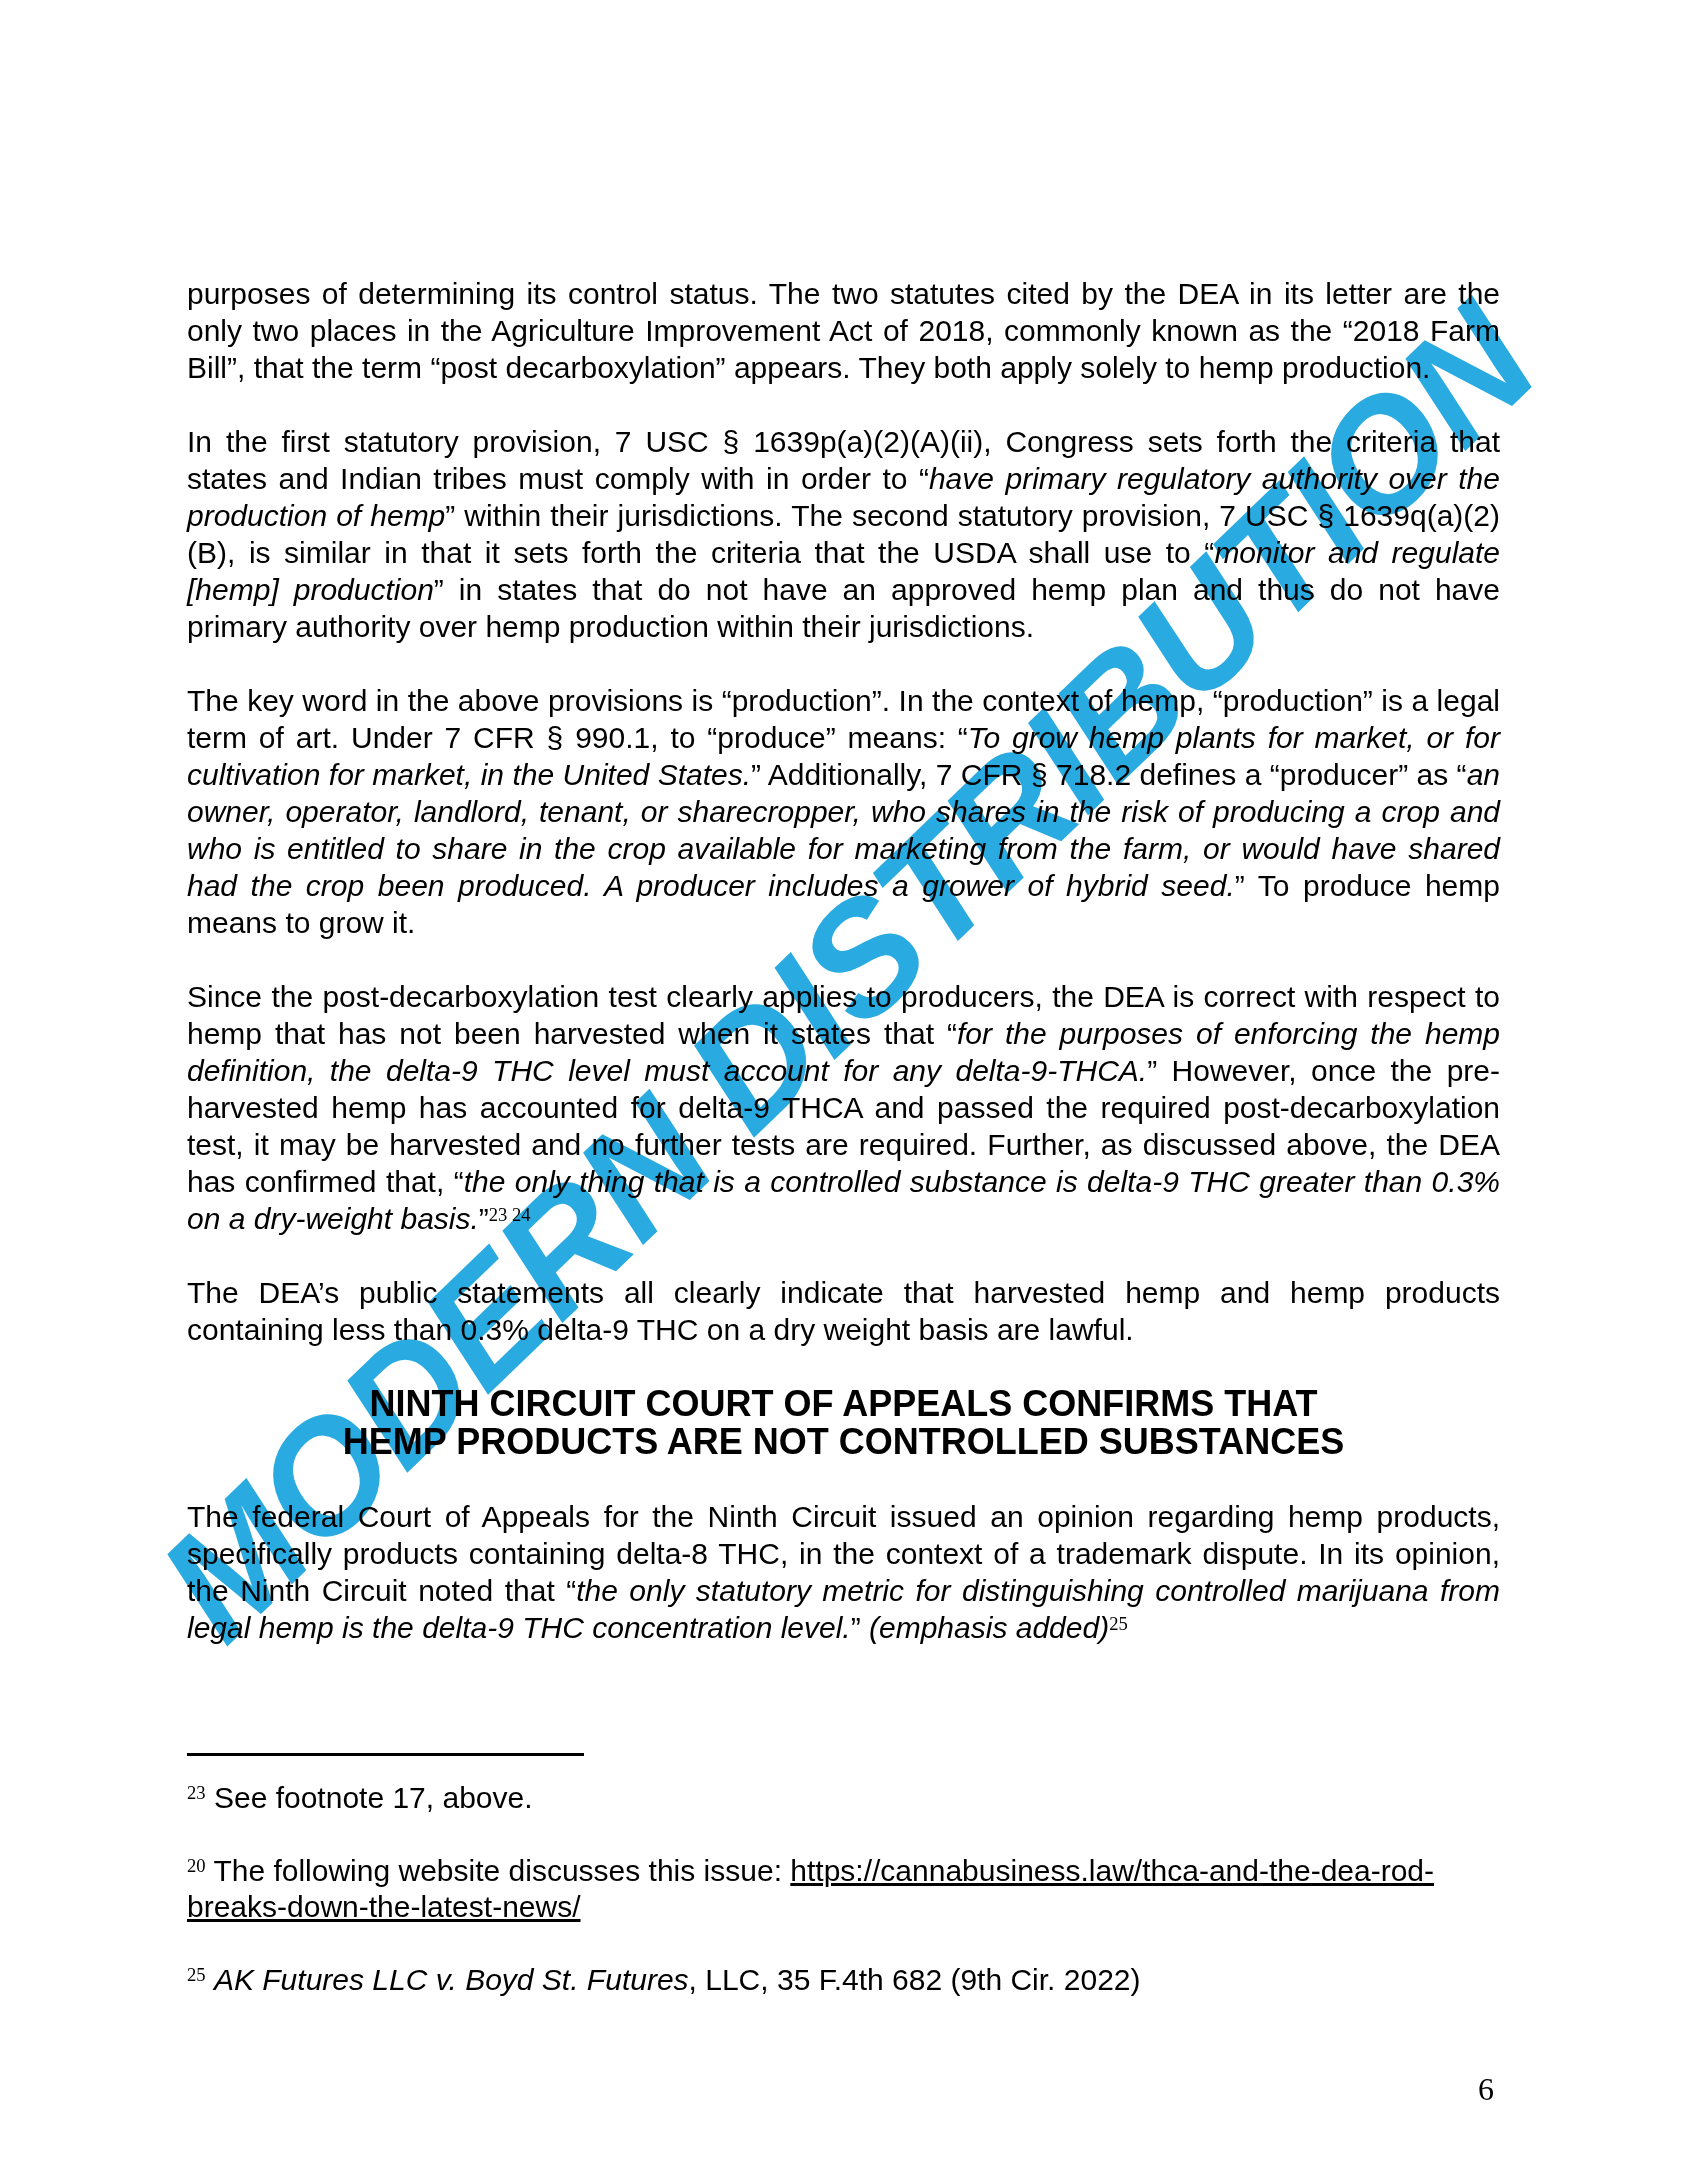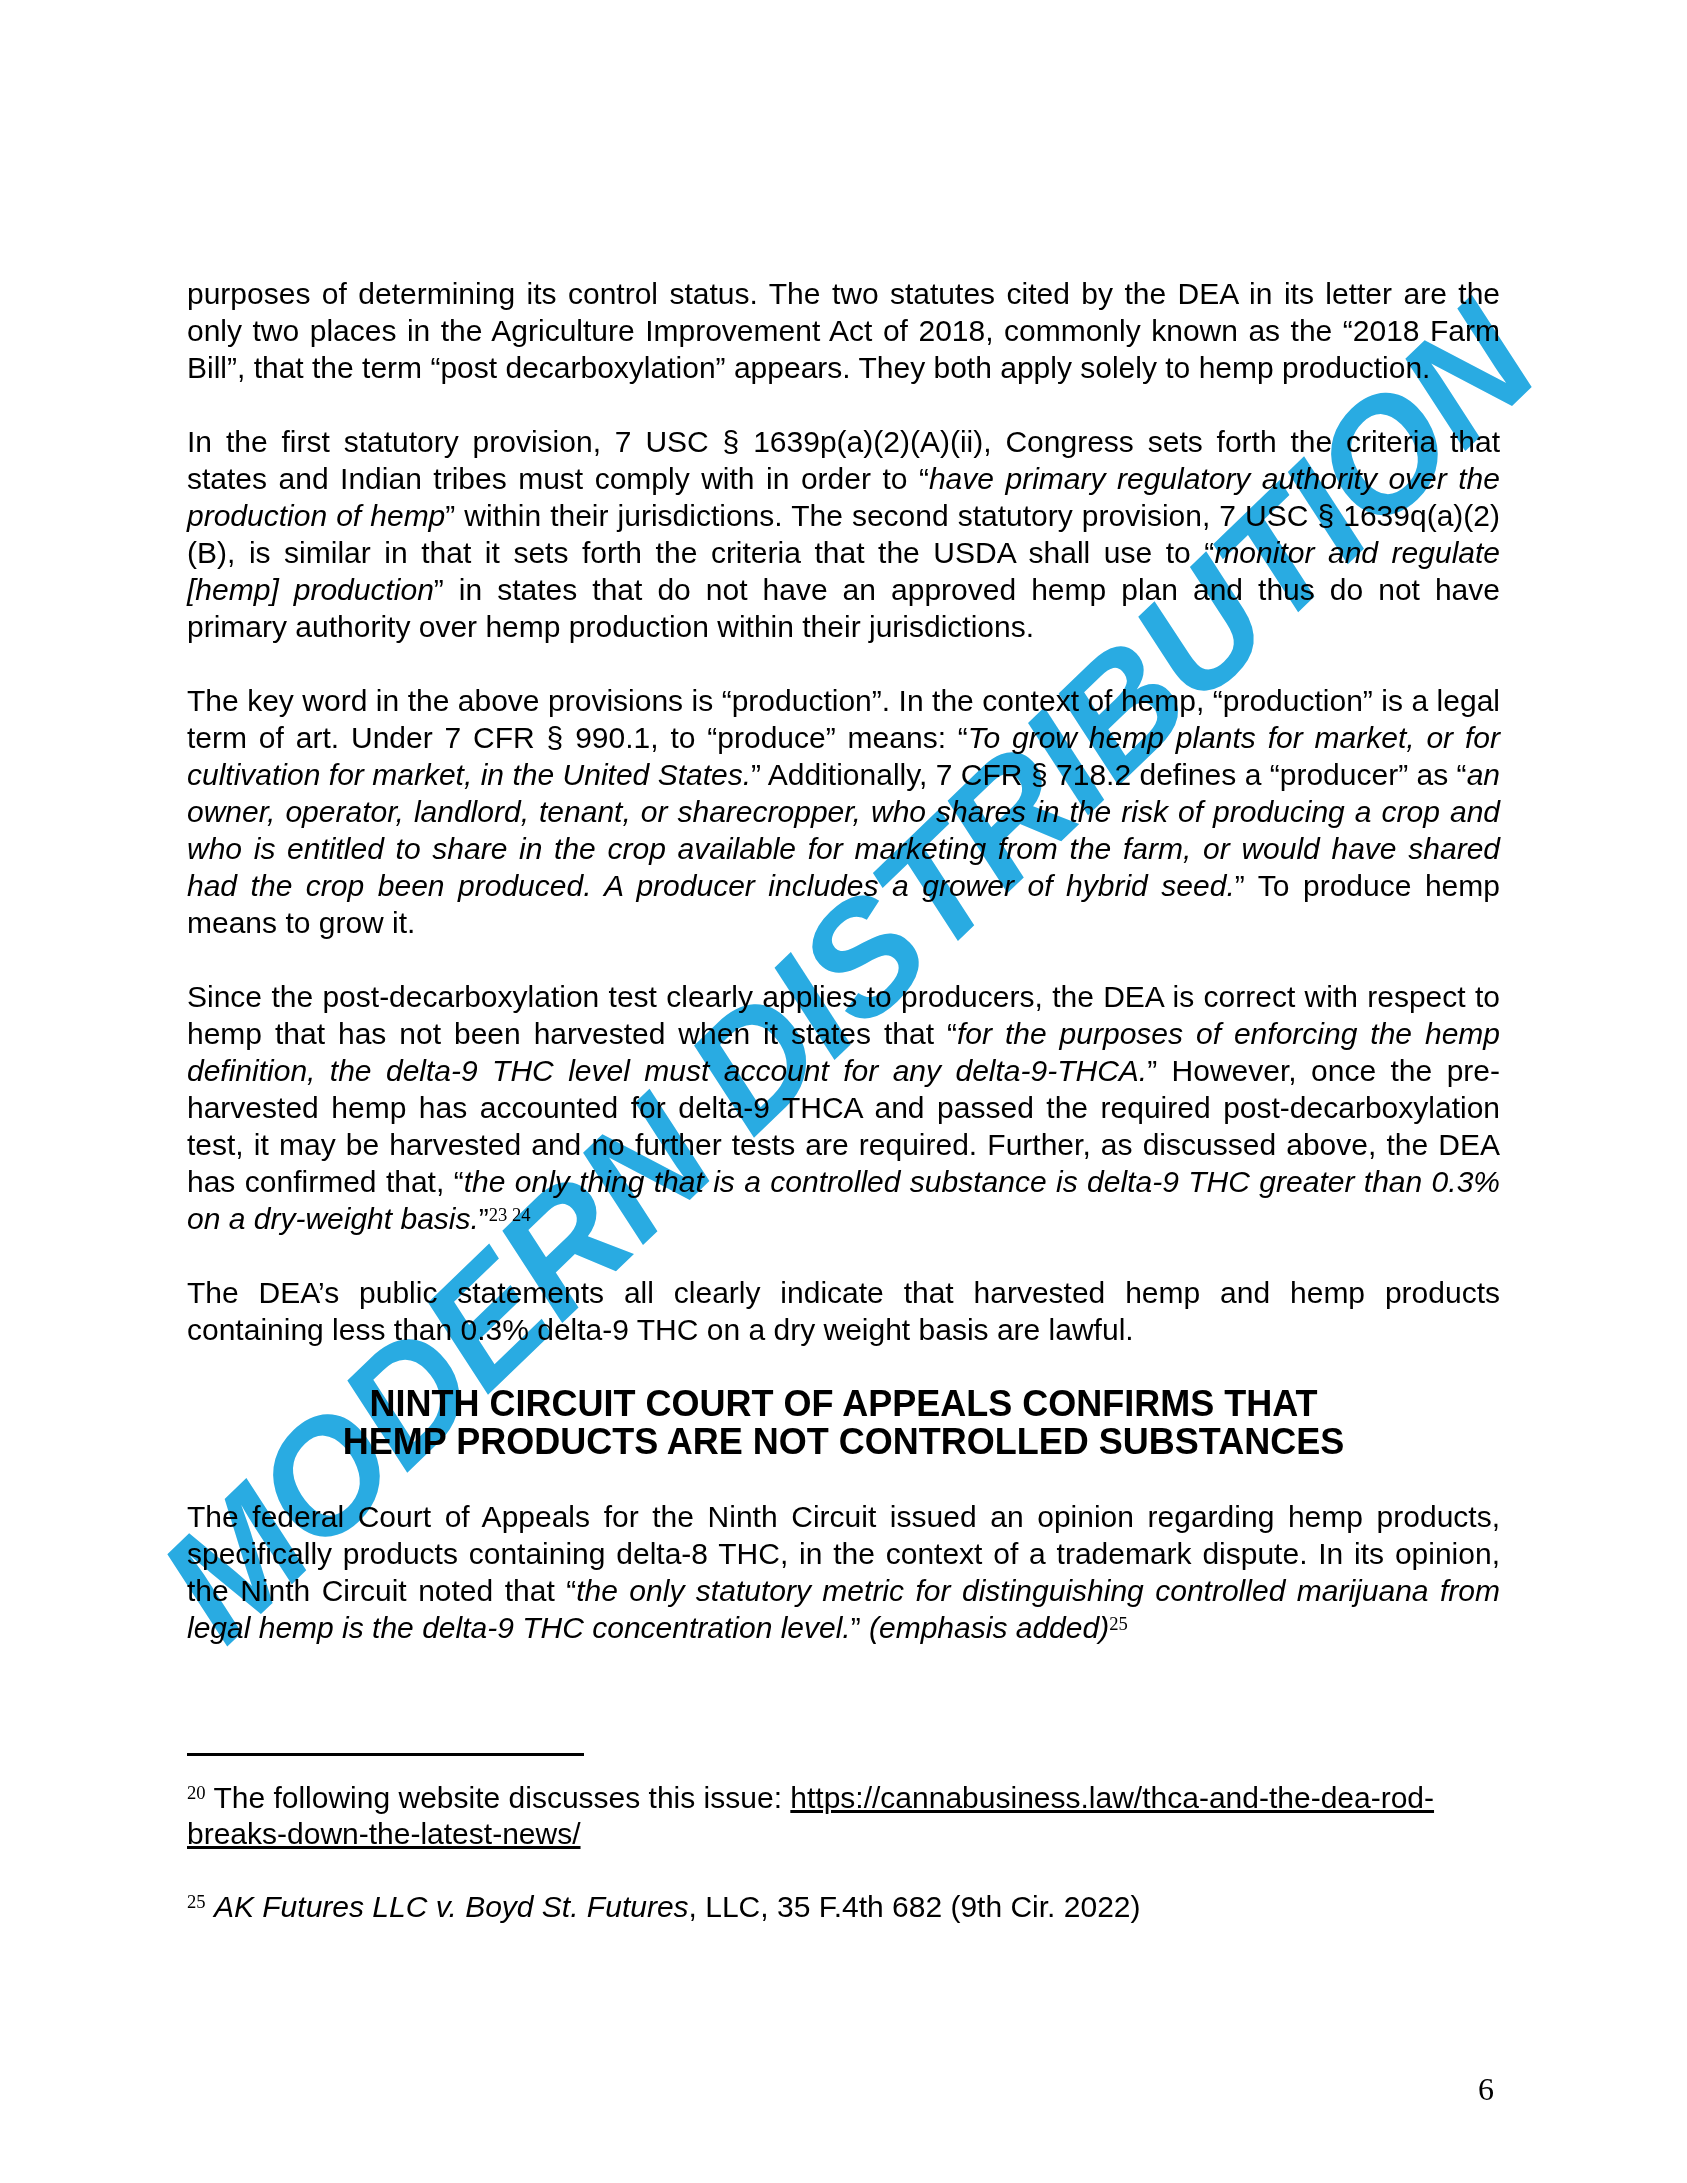--- a/index.html
+++ b/index.html
@@ -40,20 +40,21 @@
       <p class="para"><span>The key word in the above provisions is “production”. In the context of hemp, “production” is a legal term of art. Under 7 CFR § 990.1, to “produce” means: “</span><span class="i">To grow hemp plants for market, or for cultivation for market, in the United States.</span><span>” Additionally, 7 CFR § 718.2 defines a “producer” as “</span><span class="i">an owner, operator, landlord, tenant, or sharecropper, who shares in the risk of producing a crop and who is entitled to share in the crop available for marketing from the farm, or would have shared had the crop been produced. A producer includes a grower of hybrid seed.</span><span>” To produce hemp means to grow it.</span></p>
       <p class="para"><span>Since the post-decarboxylation test clearly applies to producers, the DEA is correct with respect to hemp that has not been harvested when it states that “</span><span class="i">for the purposes of enforcing the hemp definition, the delta-9 THC level must account for any delta-9-THCA.</span><span>” However, once the pre-harvested hemp has accounted for delta-9 THCA and passed the required post-decarboxylation test, it may be harvested and no further tests are required. Further, as discussed above, the DEA has confirmed that, “</span><span class="i">the only thing that is a controlled substance is delta-9 THC greater than 0.3% on a dry-weight basis.</span><span>”</span><sup>23 24</sup></p>
       <p class="para"><span>The DEA’s public statements all clearly indicate that harvested hemp and hemp products containing less than 0.3% delta-9 THC on a dry weight basis are lawful.</span></p>
       <p class="heading">NINTH CIRCUIT COURT OF APPEALS CONFIRMS THAT<br>HEMP PRODUCTS ARE NOT CONTROLLED SUBSTANCES</p>
       <p class="para"><span>The federal Court of Appeals for the Ninth Circuit issued an opinion regarding hemp products, specifically products containing delta-8 THC, in the context of a trademark dispute. In its opinion, the Ninth Circuit noted that “</span><span class="i u">the only statutory metric</span><span class="i"> for distinguishing controlled marijuana from legal hemp is the </span><span class="i u">delta-9 THC</span><span class="i"> concentration level.</span><span>” </span><span class="i u">(emphasis</span><span class="i"> added)</span><sup>25</sup></p>
     </div>
 
   <div class="footnotes">
     <div class="fn-sep"></div>
     <div id="fn-container">
+        <div class="footnote"><sup>23</sup> <span>See footnote 17, above.</span></div>
         <div class="footnote"><sup>20</sup> <span>The following website discusses this issue: </span><a class="fn-link" href="#">https://cannabusiness.law/thca-and-the-dea-rod-breaks-down-the-latest-news/</a></div>
         <div class="footnote"><sup>25</sup> <span class="i">AK Futures LLC v. Boyd St. Futures</span><span>, LLC, 35 F.4th 682 (9th Cir. 2022)</span></div>
       </div>
   </div>
 
   <div class="page-number">6</div>
 </div>
 
 
 </body></html>

